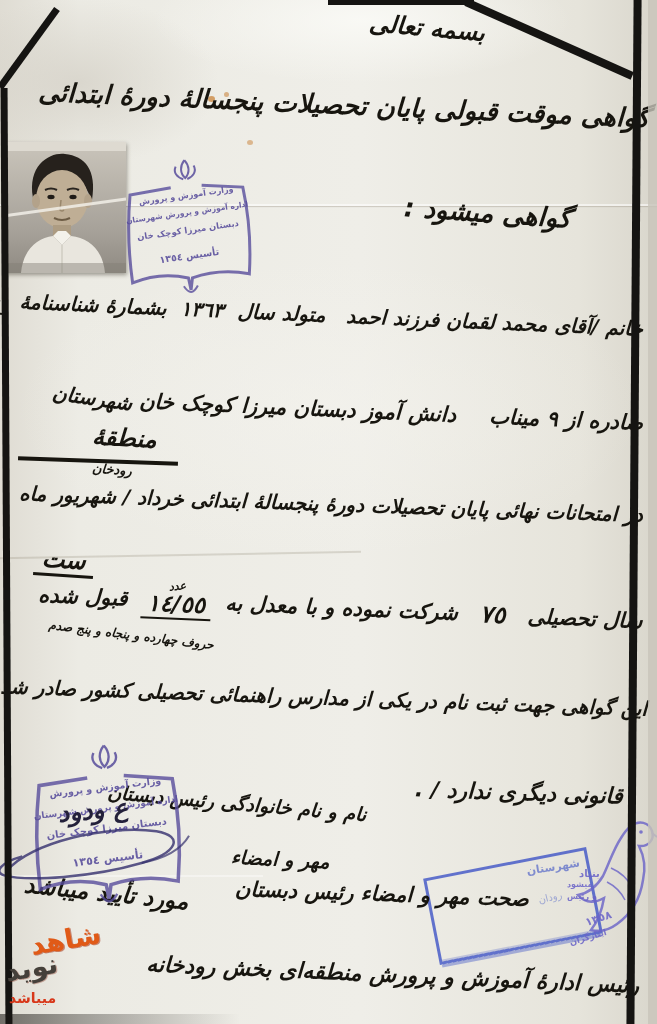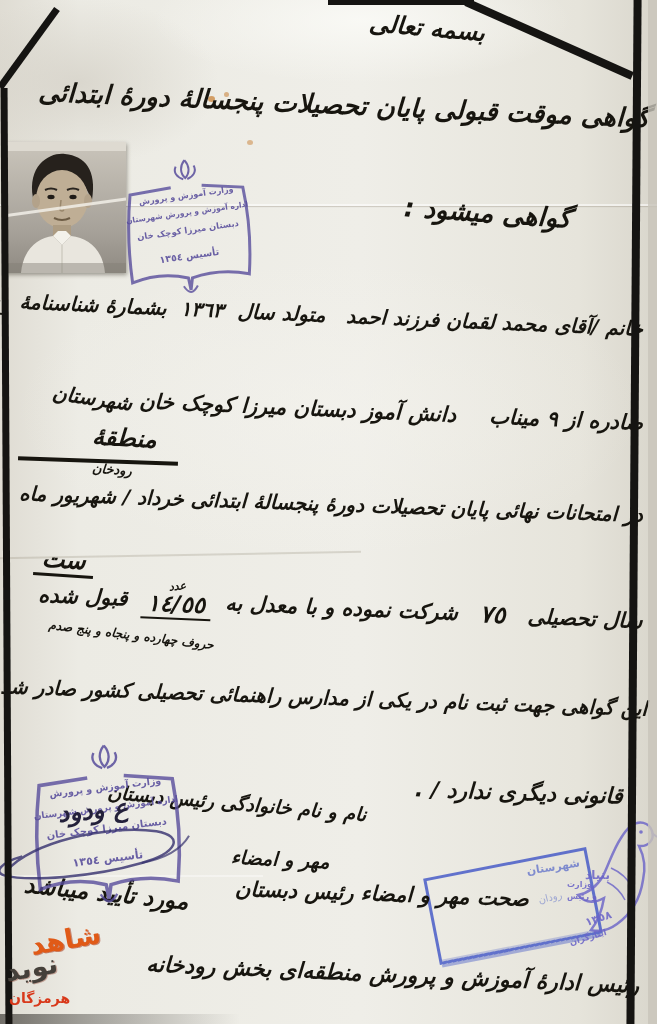--- a/index.html
+++ b/index.html
@@ -34,21 +34,21 @@
   .principal-name{position:absolute;left:58px;top:796px;z-index:7;font-size:25px;color:#23203a;transform:rotate(-5deg);}
   
   .rectstamp{position:absolute;left:430px;top:862px;width:160px;height:82px;z-index:2;
     border:3.5px solid rgba(58,80,197,.78);transform:rotate(-11deg);
     box-shadow:0 5px 0 -2px rgba(58,80,197,.4), inset 0 -4px 0 -2px rgba(58,80,197,.25);}
   .rs-text{position:absolute;right:6px;top:4px;font-size:11px;color:rgba(58,80,197,.6);font-weight:700;transform:rotate(2deg);}
   .rs-text2{position:absolute;right:30px;top:34px;font-size:10px;color:rgba(58,80,197,.42);transform:rotate(-3deg);}
   
   .birdstamp{position:absolute;left:563px;top:812px;width:94px;height:152px;z-index:2;}
   .birdstamp span{position:absolute;color:var(--stamp-purple);opacity:.85;font-weight:700;}
-  .ft1{left:22px;top:56px;font-size:12px;}
+  .ft1{left:16px;top:56px;font-size:10px;}
   .ft2{left:4px;top:68px;font-size:8px;}
   .ft3{left:4px;top:80px;font-size:8px;}
   .ftyear{left:22px;top:100px;font-size:11px;transform:rotate(-18deg);letter-spacing:1px;}
   .ft4{left:6px;top:120px;font-size:8.5px;transform:rotate(-16deg);}
   
   .watermark{position:absolute;left:5px;top:924px;width:98px;height:96px;z-index:30;direction:rtl;}
   .wm-top{position:absolute;right:2px;top:0;font-size:27px;font-weight:700;color:var(--wm-orange);
     transform:rotate(-10deg);text-shadow:1px 1px 0 rgba(160,40,10,.5);}
   .wm-bottom{position:absolute;left:0px;top:28px;font-size:27px;font-weight:700;color:var(--wm-dark);
     transform:rotate(-10deg);text-shadow:1px 1px 0 rgba(120,30,10,.35);}
@@ -214,35 +214,35 @@
     <svg width="94" height="152" viewBox="0 0 94 152">
       <g fill="none" stroke="var(--stamp-purple)" stroke-width="2.5" opacity=".8">
         <path d="M68 14 C76 8 86 10 89 19 C92 28 85 35 76 34 C81 44 83 55 80 68 C77 88 68 102 54 112 C46 118 36 120 28 118 C35 109 39 98 41 86 C30 92 21 90 15 83 C26 81 34 74 40 64 C46 52 50 38 58 26 C61 21 64 17 68 14"></path>
         <path d="M89 21 L94 25" stroke-width="2"></path>
         <path d="M48 56 Q62 62 70 76" stroke-width="1.8"></path>
         <path d="M44 70 Q56 76 62 88" stroke-width="1.5"></path>
       </g>
       <circle cx="78" cy="20" r="1.8" fill="var(--stamp-purple)" opacity=".85"></circle>
     </svg>
     <span class="ft1">بنیاد</span>
-    <span class="ft2">وزارت</span>
+    <span class="ft2">میشود</span>
     <span class="ft3">و رئیس</span>
     <span class="ftyear">١٣٥٨</span>
     <span class="ft4">ایثارگران</span>
   </div>
 
   <div class="hw footerline">رئیس ادارهٔ آموزش و پرورش منطقه‌ای بخش رودخانه</div>
 
   <div class="bar" style="left:630px;top:-6px;width:8px;height:1040px;transform:rotate(.4deg);"></div>
   <div class="bar" style="left:328px;top:0;width:146px;height:5px;"></div>
   <div class="bar" style="left:466px;top:-2px;width:182px;height:8px;transform:rotate(24deg);transform-origin:left center;"></div>
   <div class="bar" style="left:0px;top:84px;width:97px;height:7px;transform:rotate(-54deg);transform-origin:left center;"></div>
   <div class="bar" style="left:3px;top:88px;width:7px;height:936px;transform:rotate(-.3deg);"></div>
   <div class="crease" style="left:0;top:1014px;width:240px;height:10px;background:linear-gradient(90deg,rgba(25,22,18,.55),rgba(25,22,18,0));z-index:21;"></div>
   <div class="crease" style="left:648px;top:0;width:9px;height:1024px;background:rgba(200,196,186,.8);z-index:19;"></div>
 
   <div class="watermark">
     <span class="wm-top">شاهد</span>
     <span class="wm-bottom">نوید</span>
-    <span class="wm-prov">هرمزگان</span>
+    <span class="wm-prov">میباشد</span>
   </div>
 
 </div>
 
 </body></html>

